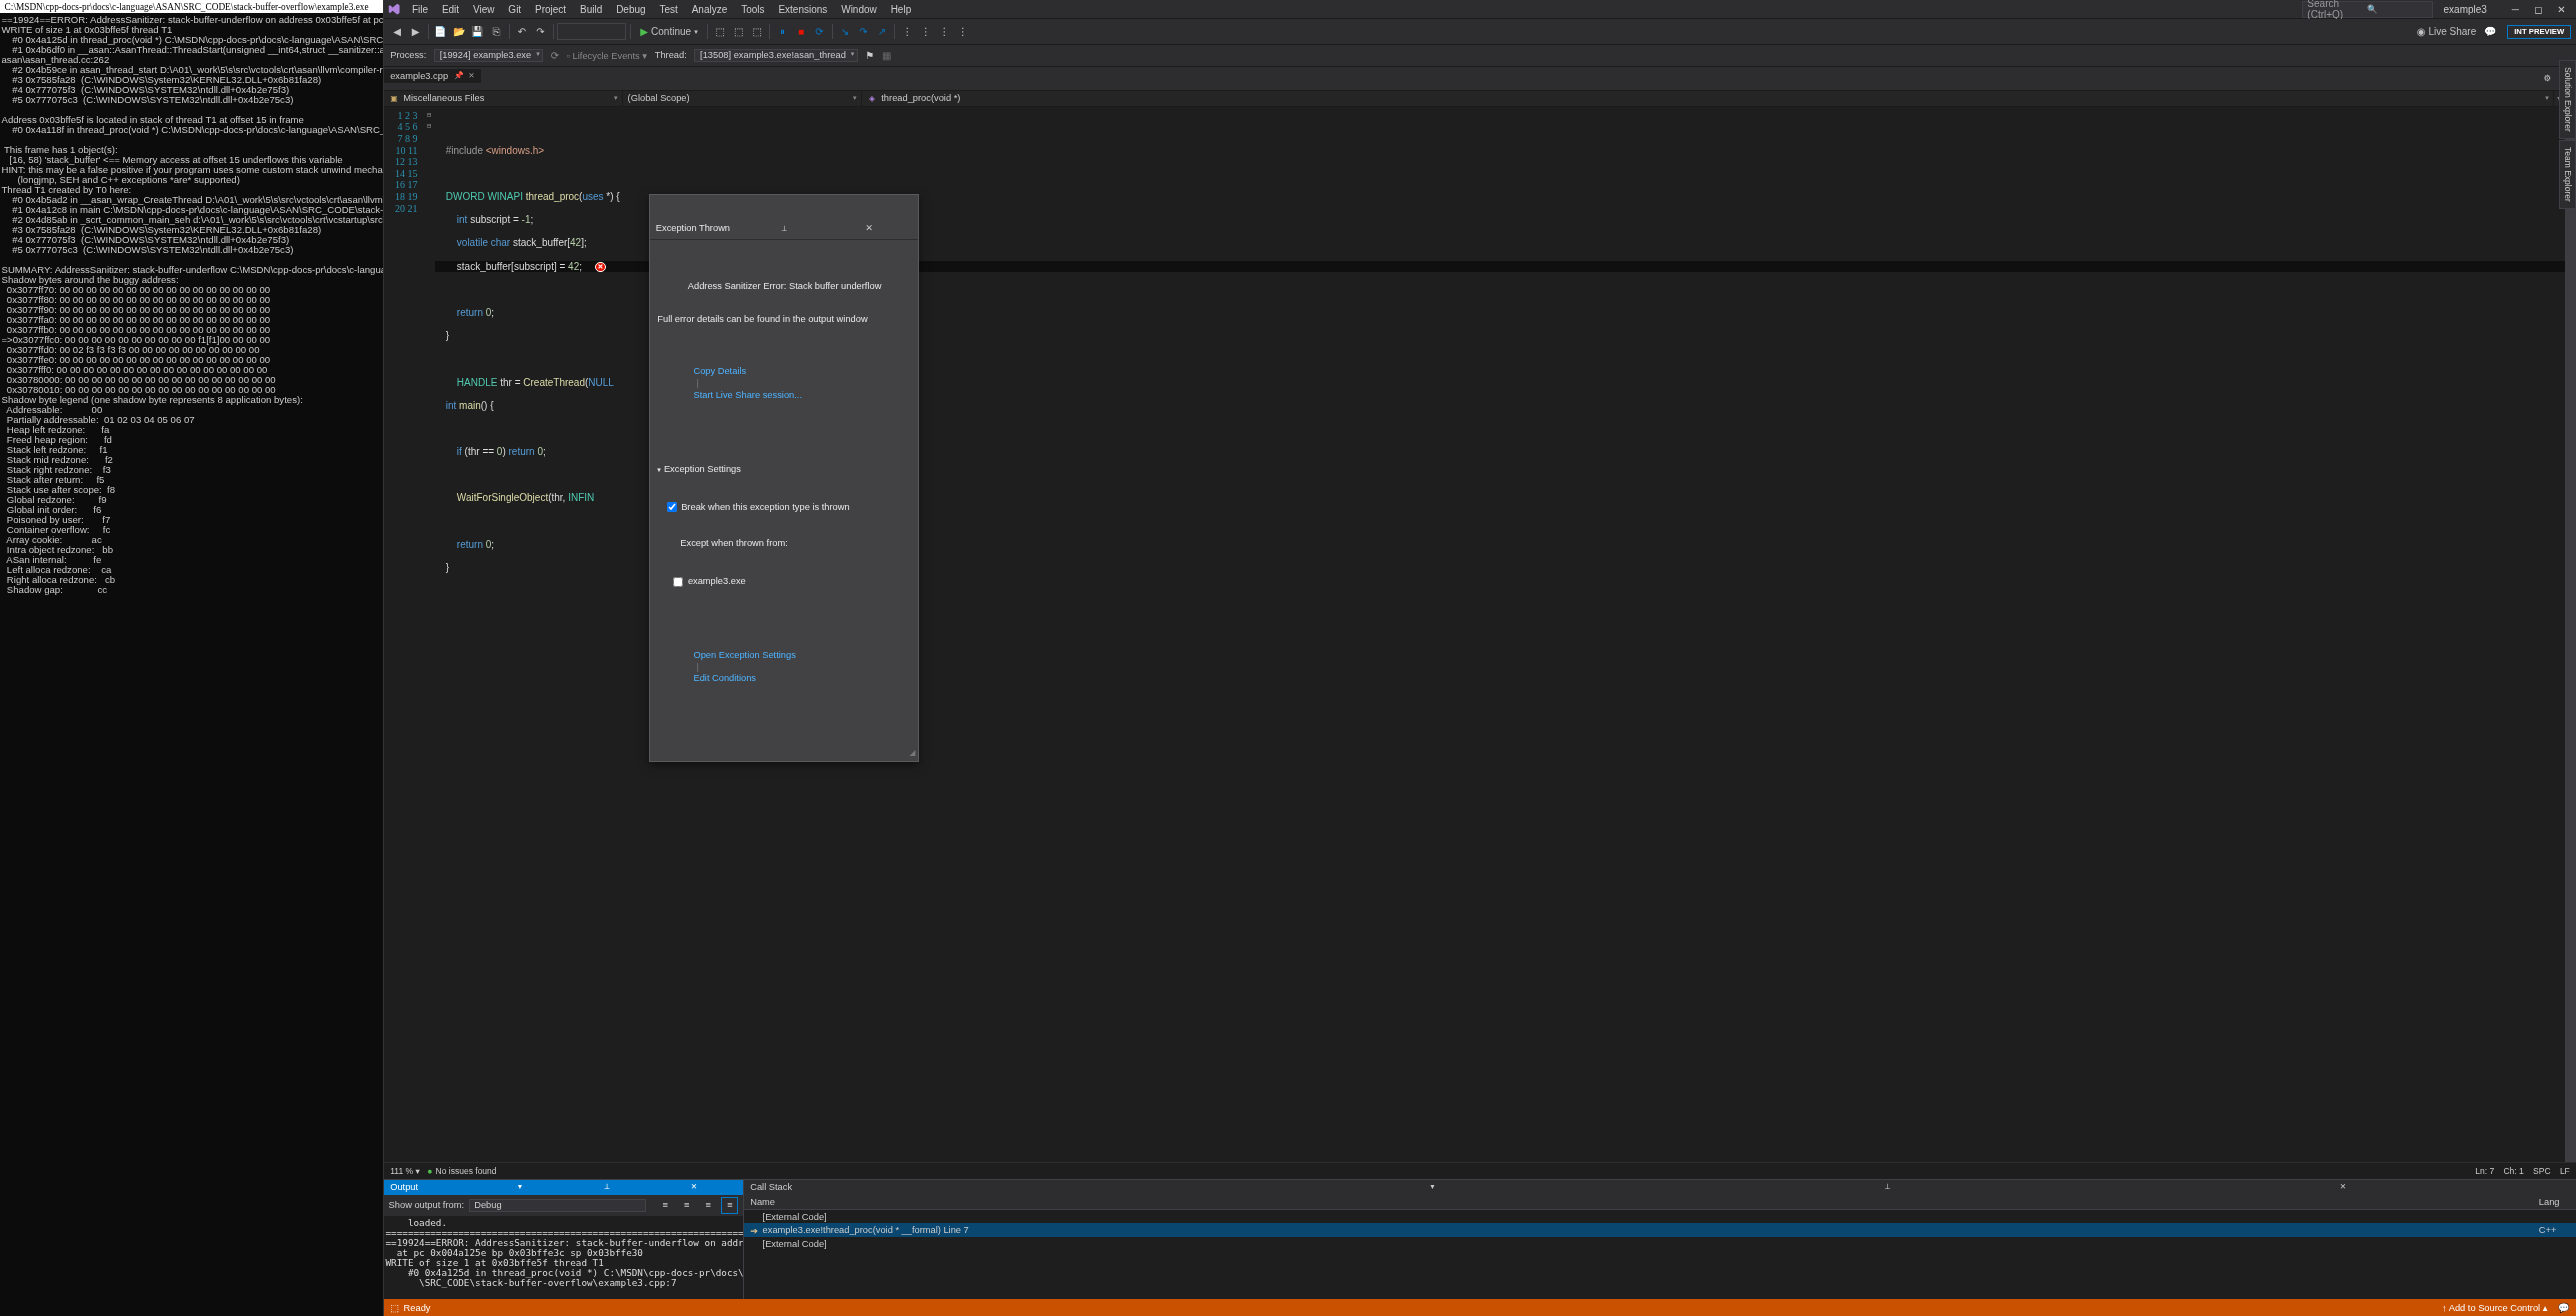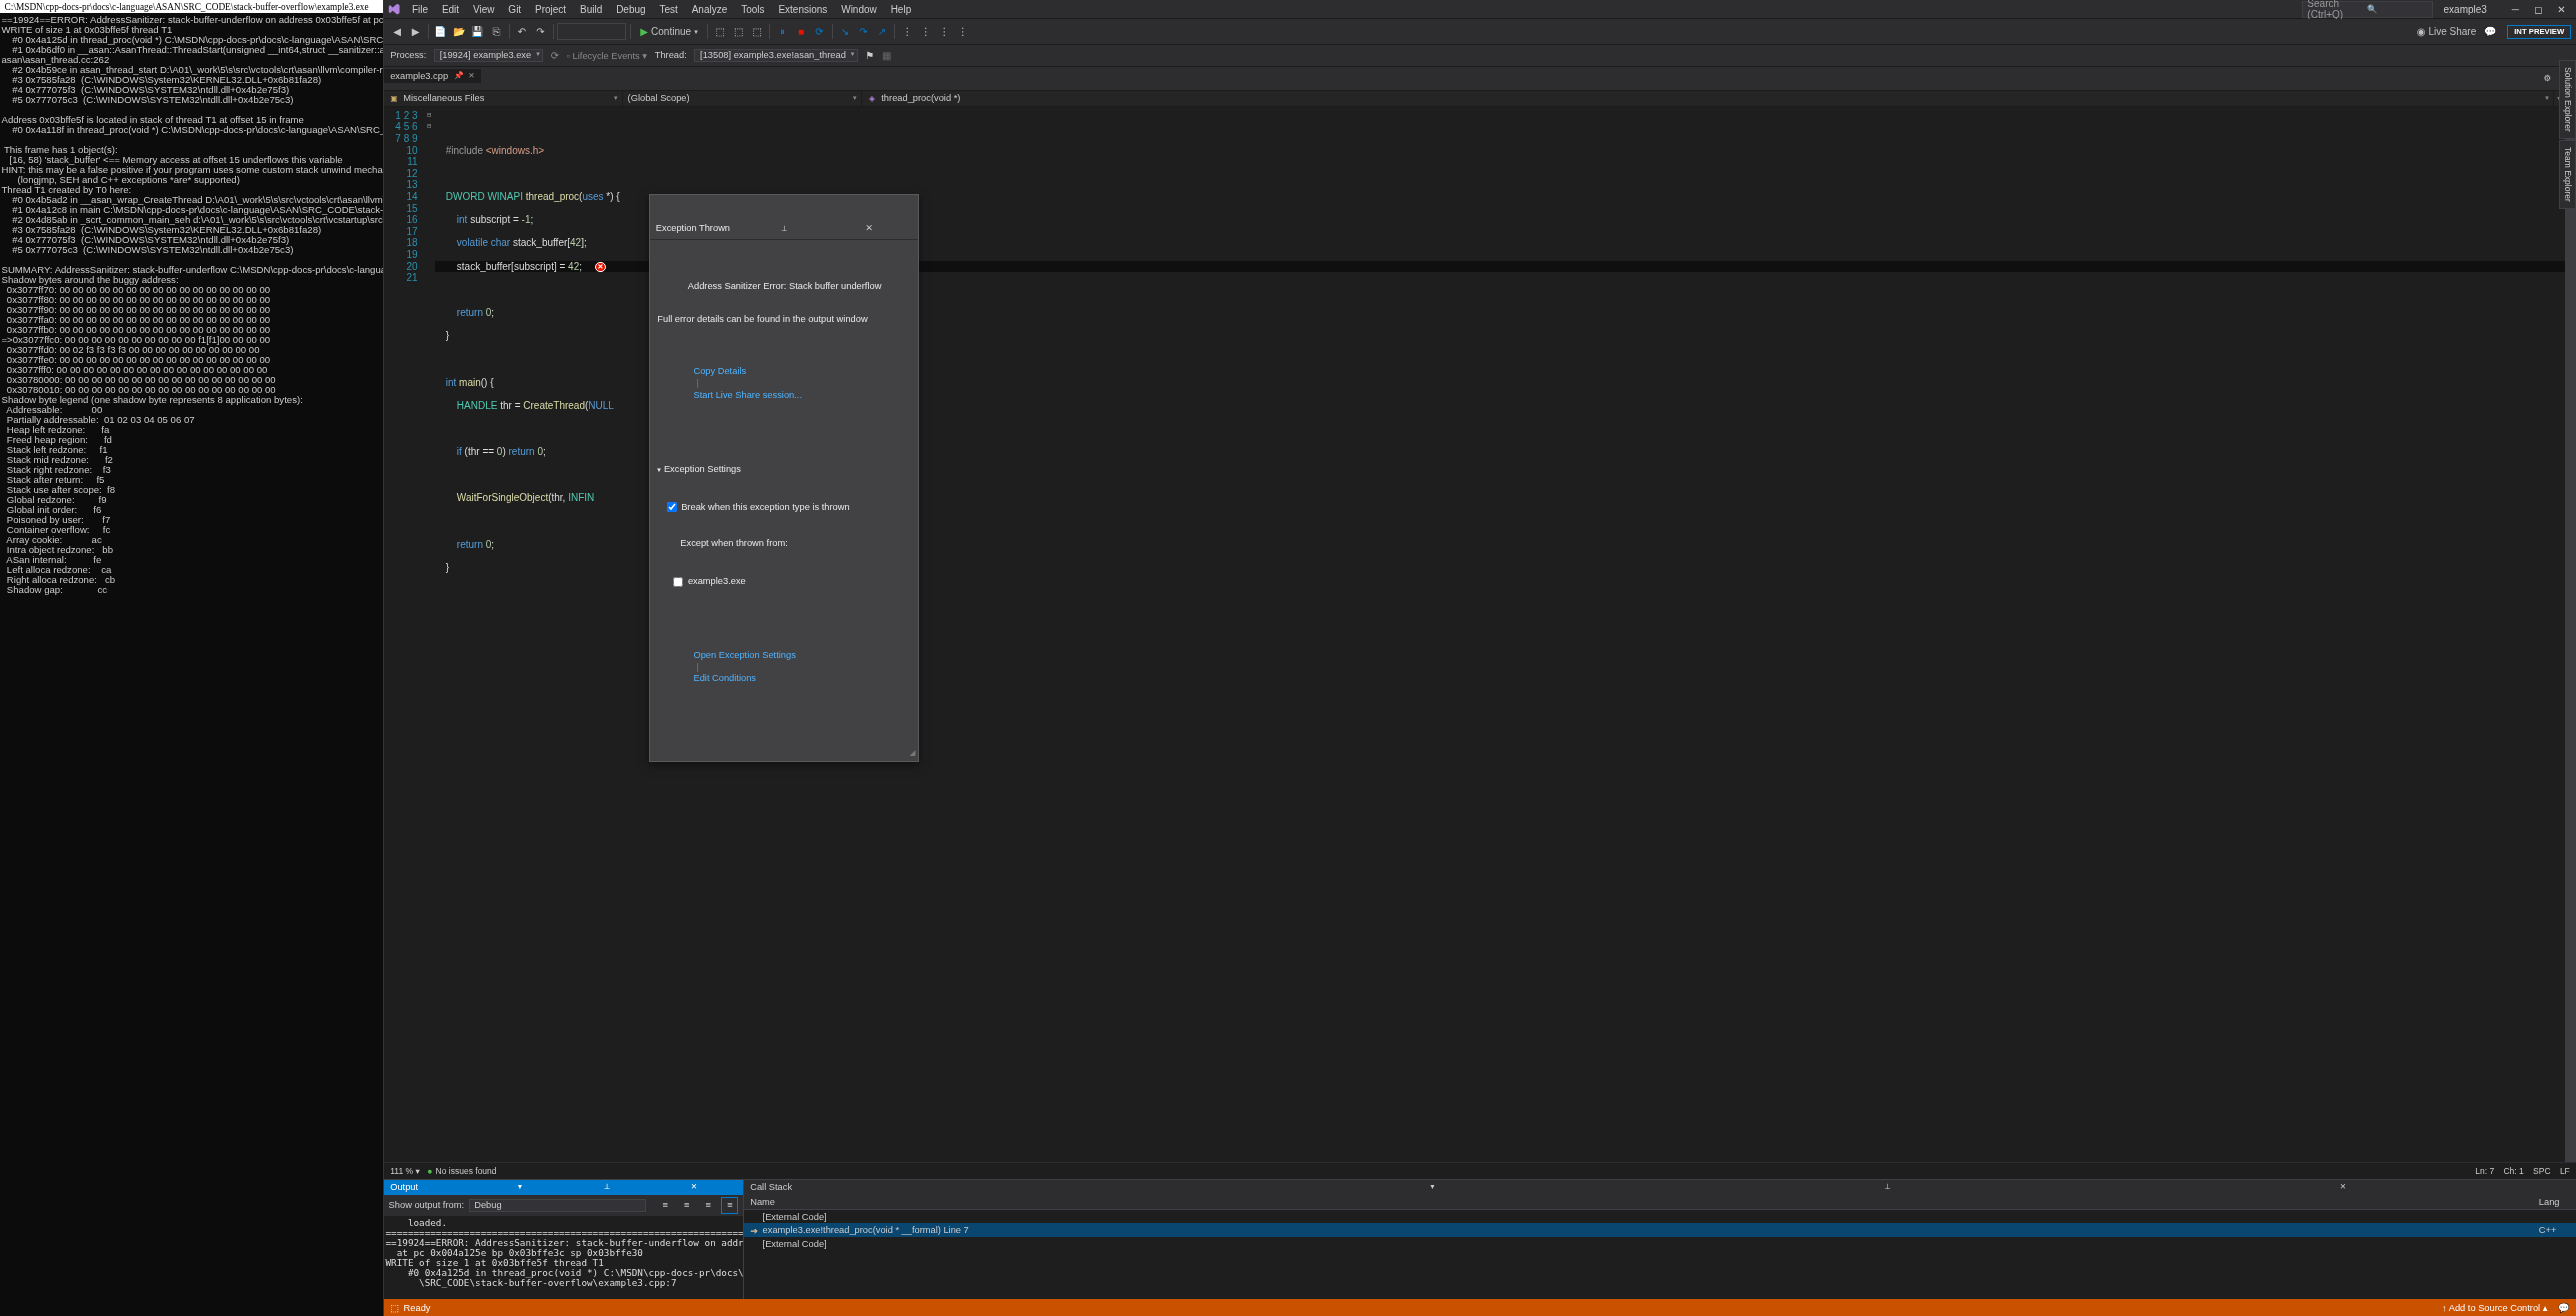--- a/index.html
+++ b/index.html
@@ -34,21 +34,21 @@
 .tabs-row{display:flex;align-items:center;background:#2d2d30;height:18.5px}
 .file-tab{background:#1e1e1e;padding:2.3px 6.2px;color:#ccc;display:flex;align-items:center;gap:4.6px;font-size:9.3px}
 .file-tab .x{color:#999;font-size:7.7px}
 .pin{color:#888;margin-left:1.5px;font-size:7.7px}
 .nav-row{display:flex;background:#252526;height:17px;border-top:0.8px solid #1b1b1c;border-bottom:0.8px solid #1b1b1c}
 .nav-combo{flex:1;display:flex;align-items:center;padding:0 4.6px;color:#ccc;font-size:9.3px;border-right:0.8px solid #1b1b1c;gap:3.9px}
 .nav-combo .ico{width:10.8px;height:10.8px;display:inline-flex;align-items:center;justify-content:center;font-size:7.7px}
 .nav-combo::after{content:"▾";margin-left:auto;font-size:7px;color:#888}
 .code-main{flex:1;display:flex;background:#1e1e1e;position:relative;min-height:0}
 .gutter-wrap{width:10.8px;background:#1e1e1e}
-.linenums{width:29px;background:#1e1e1e;color:#2b91af;text-align:right;padding:3.1px 6.2px 0 0;font-family:Liberation Sans, sans-serif;font-size:10px;line-height:11.6px}
+.linenums{width:29px;background:#1e1e1e;color:#2b91af;text-align:right;padding:3.1px 6.2px 0 0;font-family:Liberation Serif, serif;font-size:10px;line-height:11.6px}
 .fold{width:10.8px;background:#1e1e1e;color:#888;font-family:Consolas,monospace;font-size:7px;line-height:11.6px;padding-top:3.1px;text-align:center}
 .code-body{flex:1;font-family:Consolas,monospace;font-size:10px;line-height:11.6px;padding-top:3.1px;color:#dcdcdc;white-space:pre;position:relative}
 .cline{height:11.6px}
 .cline.hl{background:#0f0f10}
 .kw{color:#569cd6}.ty{color:#4ec9b0}.fn{color:#dcdcaa}.st{color:#d69d85}.nm{color:#b5cea8}.pp{color:#9b9b9b}
 .err-dot{position:absolute;left:386px;width:10.8px;height:10.8px;background:#e51400;border-radius:50%;border:0.8px solid #fff;display:flex;align-items:center;justify-content:center;color:#fff;font-size:7px;font-weight:bold}
 .exception-popup{position:absolute;left:214px;top:87px;width:270px;background:#424245;border:0.8px solid #5a5a5c;color:#e8e8e8;font-size:9.3px;z-index:10;box-shadow:0 3.1px 9.3px rgba(0,0,0,.5)}
 .ex-title{padding:4.6px 6.2px;display:flex;align-items:center;border-bottom:0.8px solid #2d2d30}
 .ex-title span{flex:1}
 .ex-title .pin,.ex-title .x{width:12.3px;text-align:center;color:#ccc;cursor:pointer}
@@ -328,22 +328,22 @@
 <div class="cline">    <span class="pp">#include</span> <span class="st">&lt;windows.h&gt;</span></div>
 <div class="cline"></div>
 <div class="cline">    <span class="ty">DWORD</span> <span class="ty">WINAPI</span> <span class="fn">thread_proc</span>(<span class="kw">uses</span> *) {</div>
 <div class="cline">        <span class="kw">int</span> subscript = <span class="nm">-1</span>;</div>
 <div class="cline">        <span class="kw">volatile</span> <span class="kw">char</span> stack_buffer[<span class="nm">42</span>];</div>
 <div class="cline hl">        stack_buffer[subscript] = <span class="nm">42</span>;   <span class="err-dot" style="position:static;display:inline-flex;vertical-align:middle;margin-left:4.6px">✕</span></div>
 <div class="cline"></div>
 <div class="cline">        <span class="kw">return</span> <span class="nm">0</span>;</div>
 <div class="cline">    }</div>
 <div class="cline"></div>
+<div class="cline">        <span class="ty">HANDLE</span> thr = <span class="fn">CreateThread</span>(<span class="kw">NULL</span></div>
 <div class="cline">    <span class="kw">int</span> <span class="fn">main</span>() {</div>
-<div class="cline">        <span class="ty">HANDLE</span> thr = <span class="fn">CreateThread</span>(<span class="kw">NULL</span></div>
 <div class="cline"></div>
 <div class="cline">        <span class="kw">if</span> (thr == <span class="nm">0</span>) <span class="kw">return</span> <span class="nm">0</span>;</div>
 <div class="cline"></div>
 <div class="cline">        <span class="fn">WaitForSingleObject</span>(thr, <span class="ty">INFIN</span></div>
 <div class="cline"></div>
 <div class="cline">        <span class="kw">return</span> <span class="nm">0</span>;</div>
 <div class="cline">    }</div>
 <div class="cline"></div>
 
         

